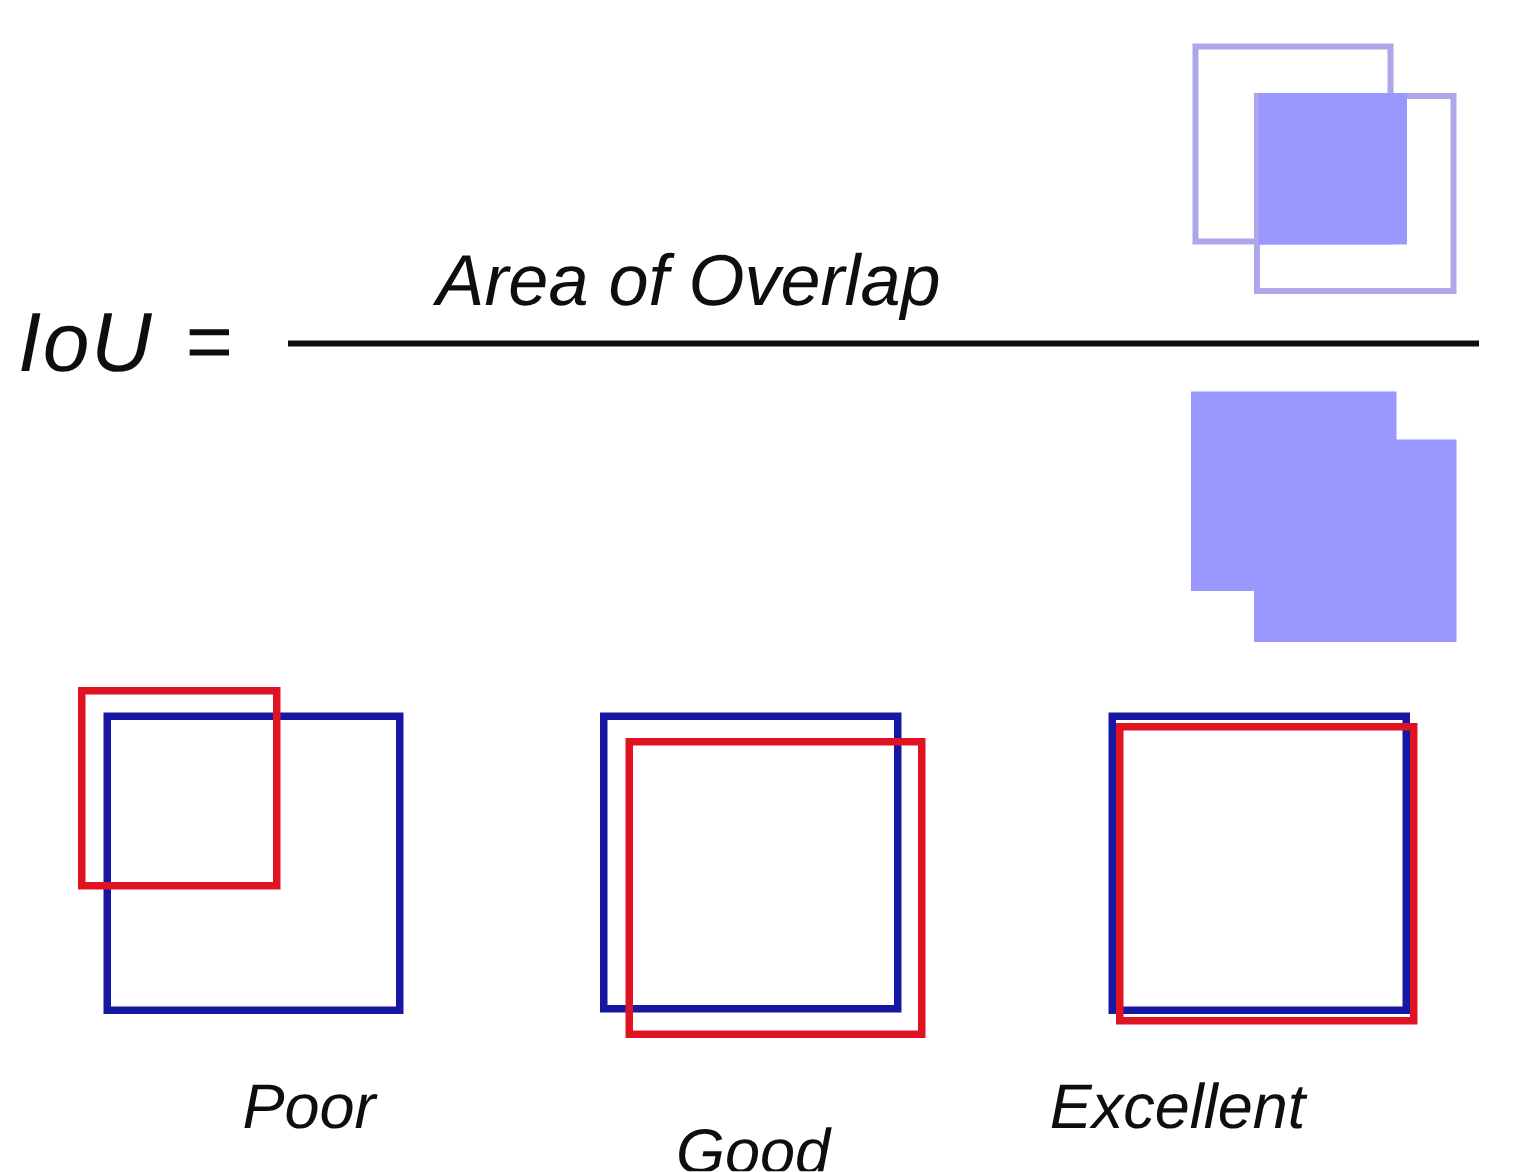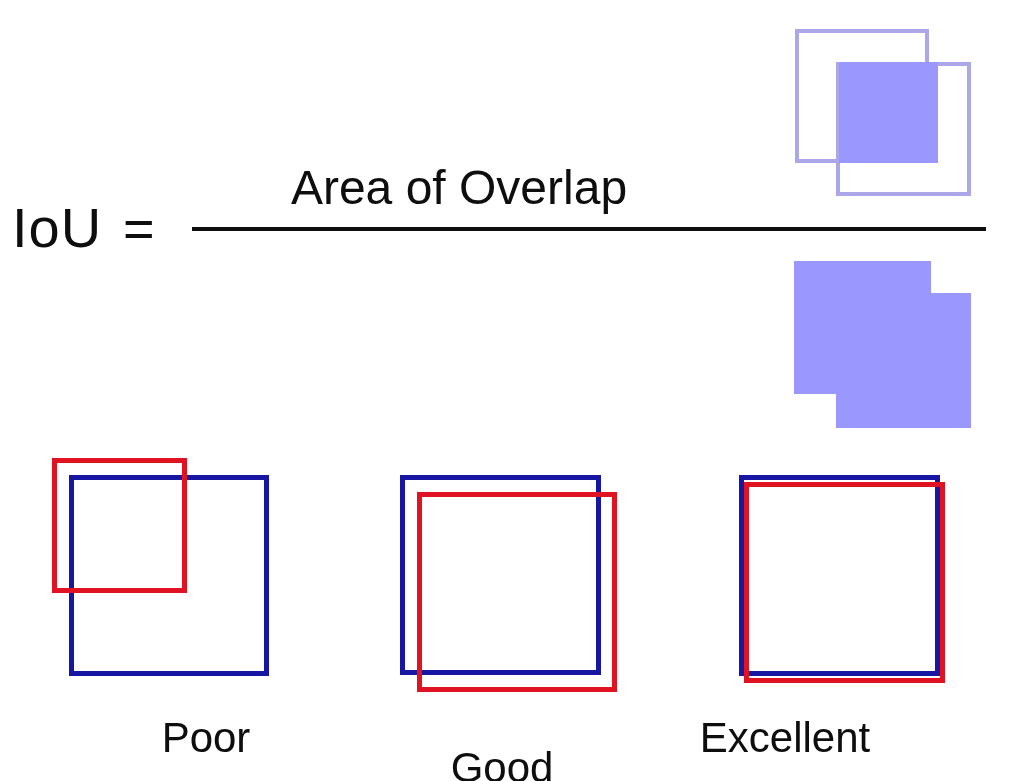--- a/index.html
+++ b/index.html
@@ -8,20 +8,21 @@
     background: var(--background, #ffffff);
     font-family: "Liberation Sans", sans-serif;
   }
   .canvas {
     position: relative;
     width: 1024px;
     height: 781px;
     background: var(--background, #ffffff);
     overflow: hidden;
     color: var(--ink, #0e0e0e);
+    font-style: italic;
   }
   .abs { position: absolute; }
 
   
   .formula-lhs {
     left: 12px; top: 200px;
     font-size: 56px; line-height: 1;
     letter-spacing: 1px;
     white-space: nowrap;
   }

